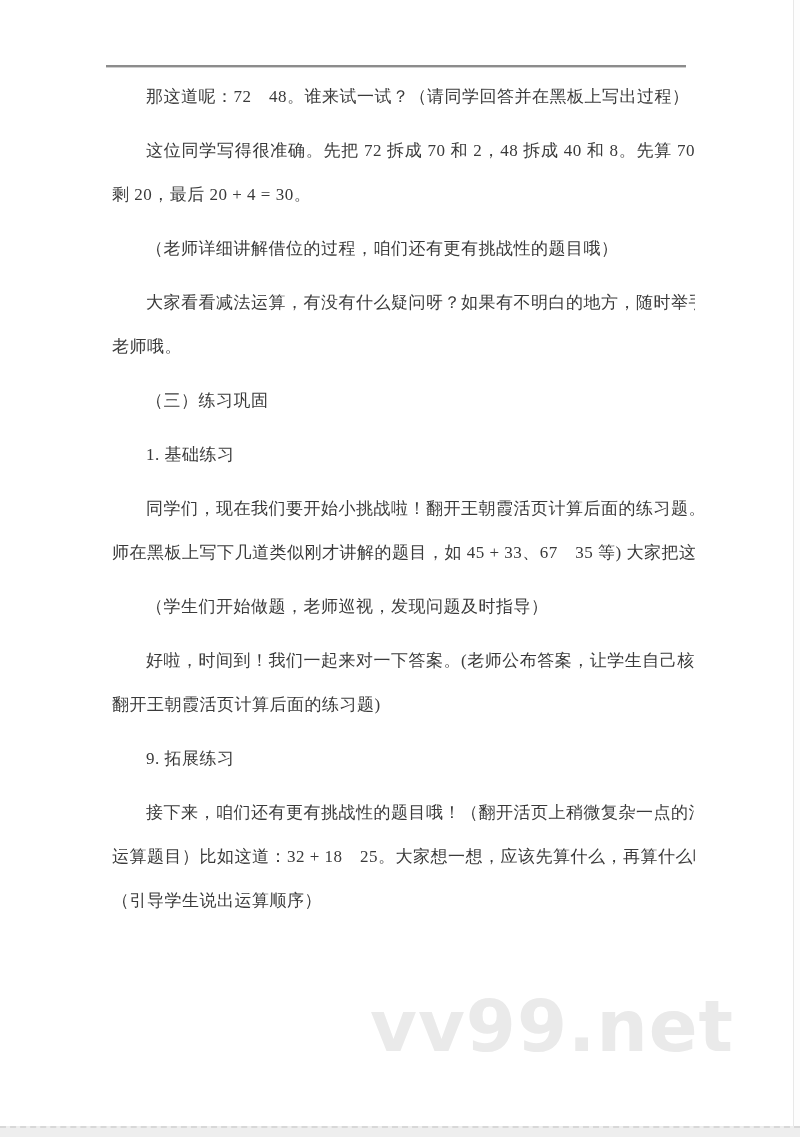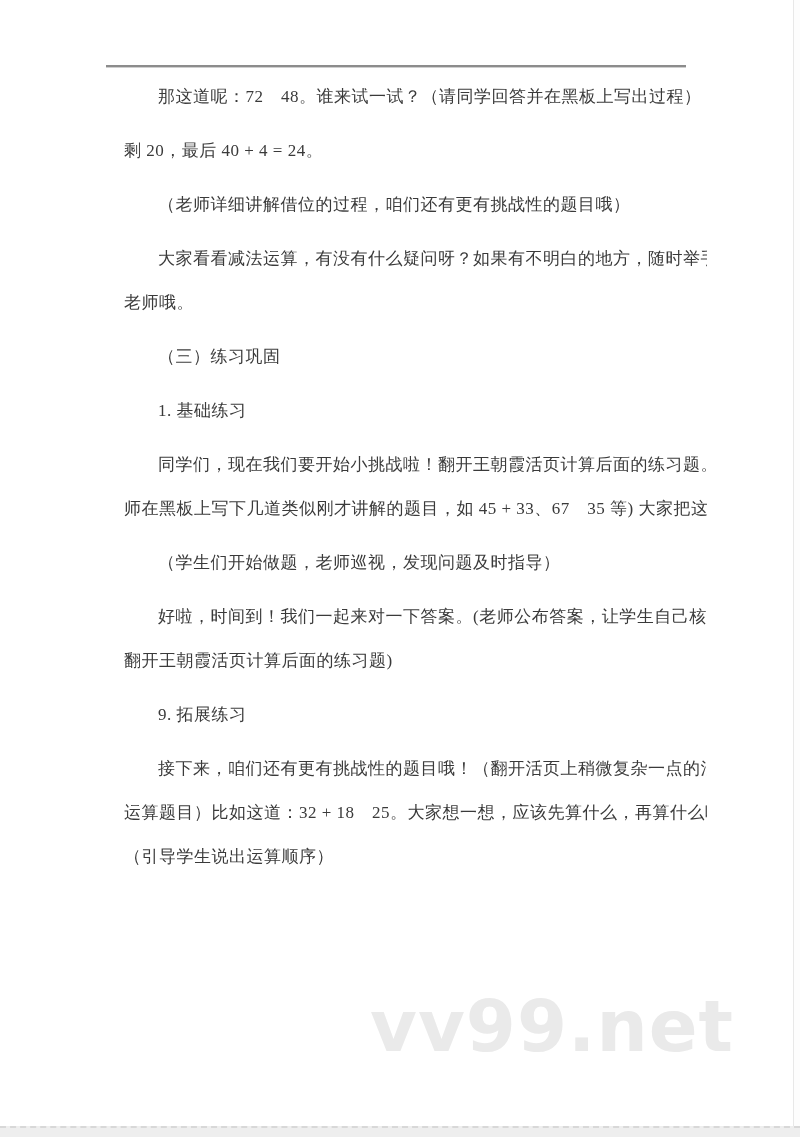--- a/index.html
+++ b/index.html
@@ -27,21 +27,21 @@
     position: absolute;
     left: 106px;
     top: 65px;
     width: 580px;
     height: 2px;
     background: var(--rule_color, #8c8c8c);
     box-shadow: 0 1px 0 #cfcfcf;
   }
   .content {
     position: absolute;
-    left: 124px;
+    left: 112px;
     top: 66px;
     width: 583px;
     padding-top: 9px;
     color: var(--text_color, #3a3a3a);
     font-size: 17px;
     line-height: 44px;
   }
   .para { margin: 0 0 10px 0; }
   .para:last-child { margin-bottom: 0; }
   .line {
@@ -98,21 +98,22 @@
 <body>
 
 <div class="screen">
   <div class="top-rule"></div>
 
   <div class="content">
       <div class="para">
         <div class="line indent">那这道呢：72　48。谁来试一试？（请同学回答并在黑板上写出过程）</div>
       </div>
       <div class="para">
-        <div class="line">剩 20，最后 40 + 4 = 24。</div>
+        <div class="line indent justify">这位同学写得很准确。先把 72 拆成 70 和 2，48 拆成 40 和 8。先算 70</div>
+        <div class="line">剩 20，最后 20 + 4 = 30。</div>
       </div>
       <div class="para">
         <div class="line indent">（老师详细讲解借位的过程，咱们还有更有挑战性的题目哦）</div>
       </div>
       <div class="para">
         <div class="line indent justify">大家看看减法运算，有没有什么疑问呀？如果有不明白的地方，随时举手问</div>
         <div class="line">老师哦。</div>
       </div>
       <div class="para">
         <div class="line indent">（三）练习巩固</div>

